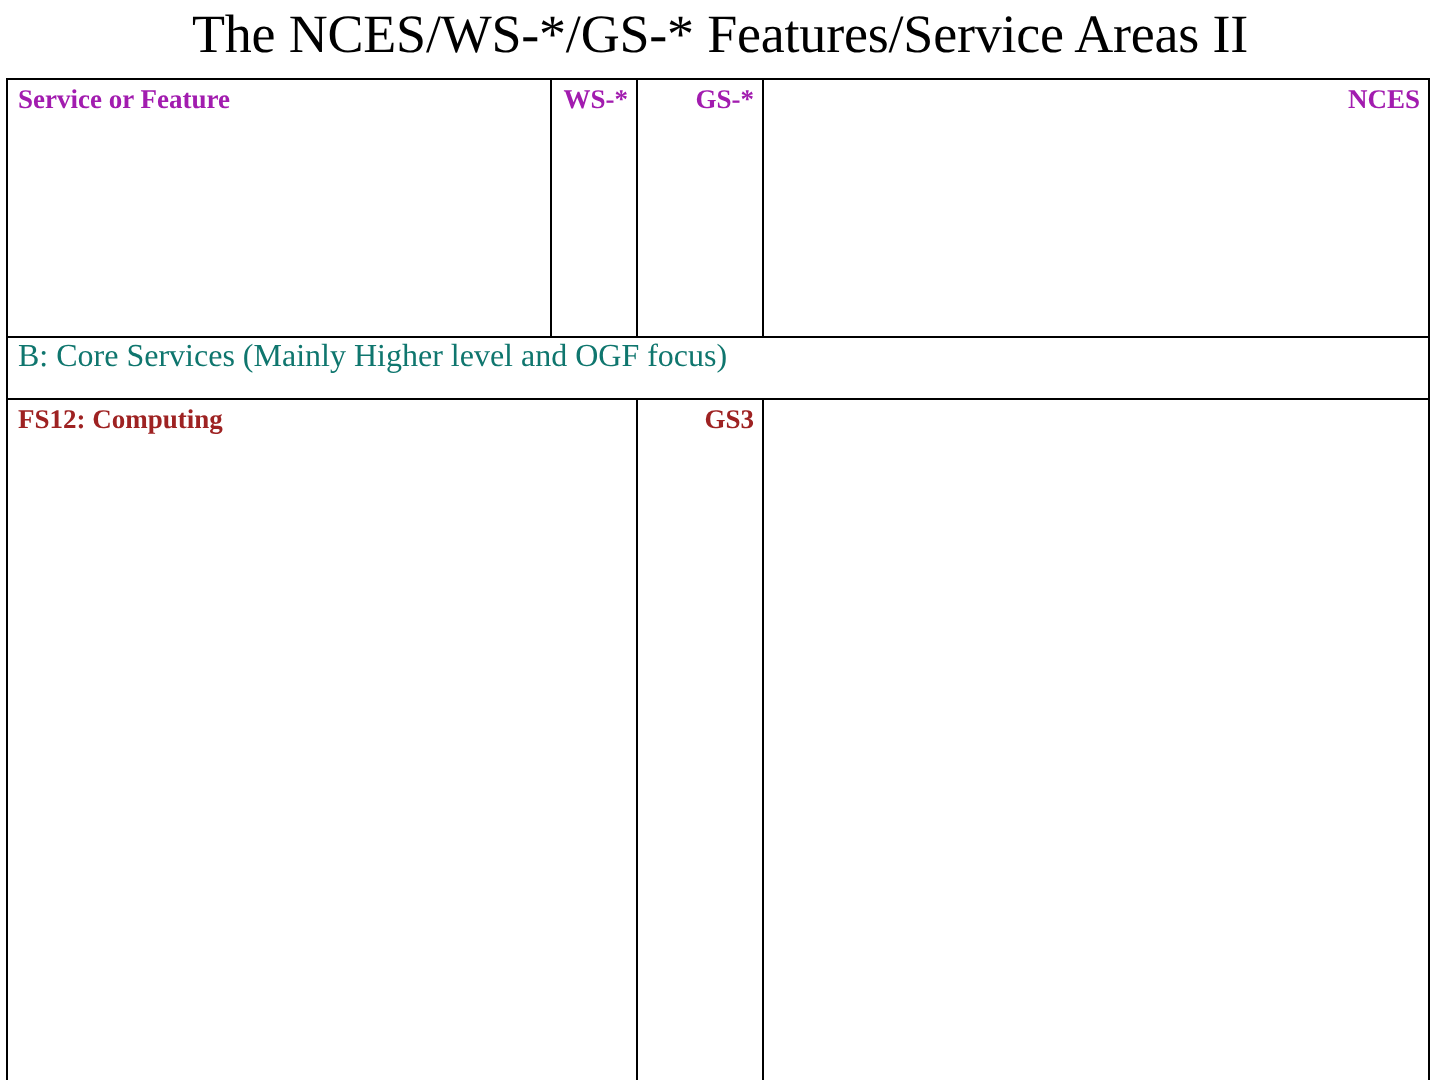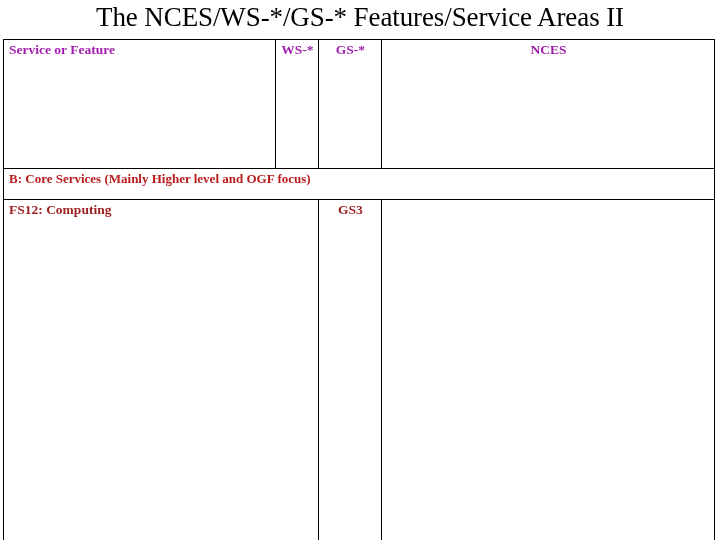--- a/index.html
+++ b/index.html
@@ -63,33 +63,33 @@
   
   tr.hdr td {
     font-weight: bold;
     font-size: 13.5px;
     line-height: 15.5px;
     height: 26px;
     color: #a21caf;
   }
   
   tr.band td {
-    font-weight: bold;
-    font-size: 13px;
+    font-weight: normal;
+    font-size: 16px;
     height: 26px;
-    color: #b91c1c;
+    color: #0f766e;
   }
 
   
   tr.red td { color: #9E2222; }
   tr.red td.feat { font-weight: bold; }
   tr.red td.ws, tr.red td.gs, tr.red td.nces { font-weight: bold; }
   tr.red td.cm { font-weight: normal; }
 
-  td.ws, td.gs, td.nces { text-align: center; }
+  td.ws, td.gs, td.nces { text-align: right; }
   .cmline { display: block; }
 </style>
 </head>
 <body>
 
 <div id="slide">
 
   <div id="title">The NCES/WS-*/GS-* Features/Service Areas II</div>
 
   <div id="tbl-wrap">

